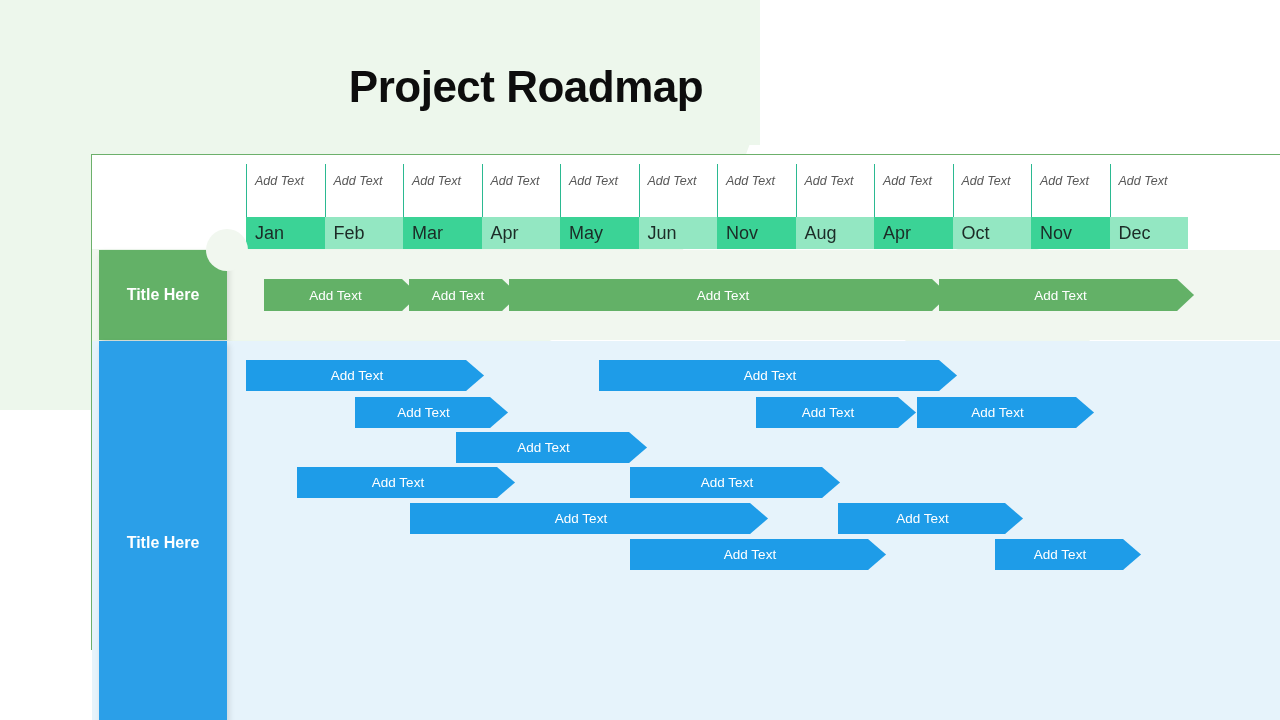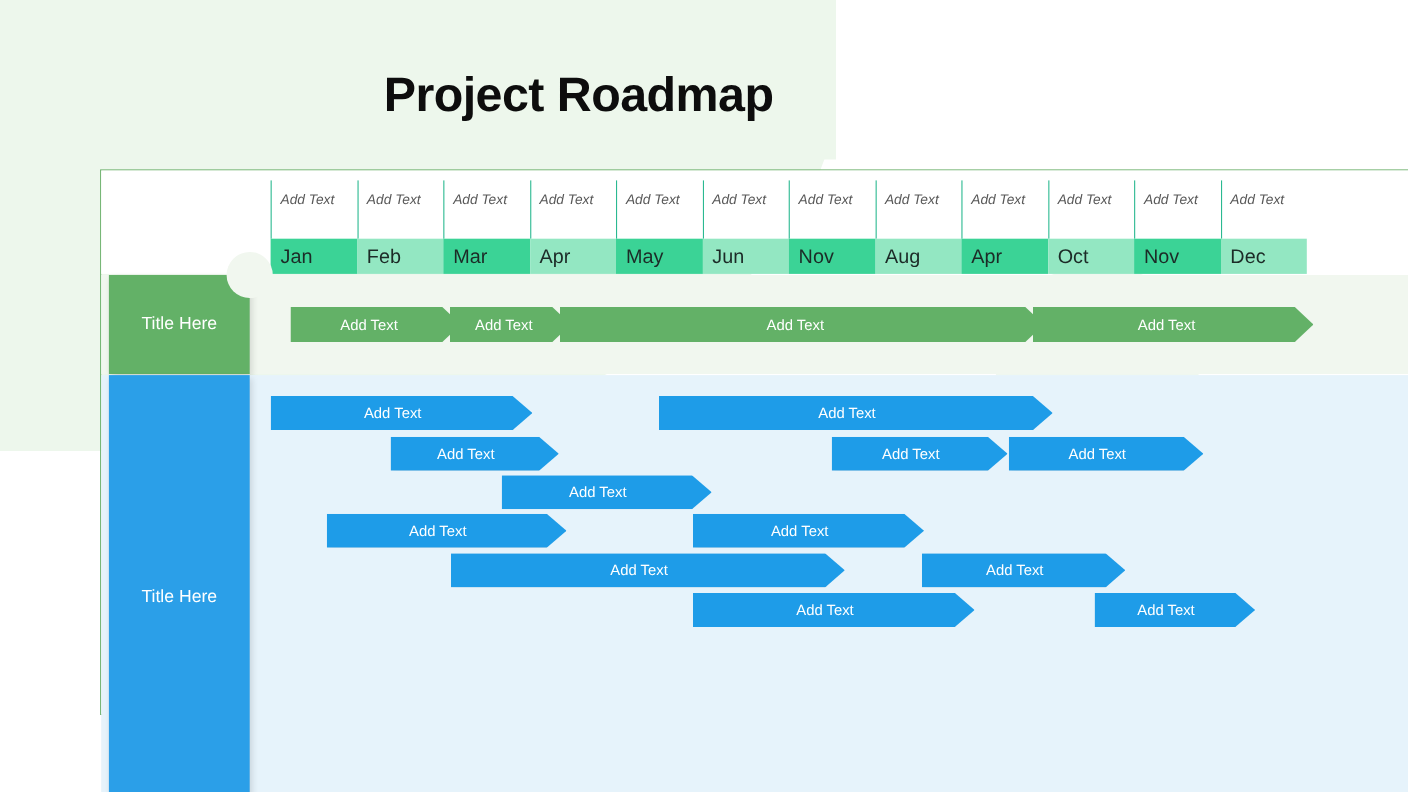--- a/index.html
+++ b/index.html
@@ -49,21 +49,21 @@
     position:absolute;left:0;top:62px;width:78.5px;height:32px;
     font-size:18px;color:#1c2b27;line-height:32px;padding-left:9px;
     box-sizing:border-box;
   }
   .mh-dark{background:#3bd396;}
   .mh-light{background:#93e7c2;}
 
   
   #phase-row{position:absolute;left:0;top:95px;width:100%;height:90px;background:#f1f7ef;}
   .side-label{
-    position:absolute;font-weight:normal;color:#ffffff;
+    position:absolute;font-weight:bold;color:#ffffff;
     display:flex;align-items:center;justify-content:center;text-align:center;
   }
   #phase-label{
     left:7px;top:0px;width:128px;height:90px;background:#63b167;font-size:16px;
     box-shadow:2px 3px 6px rgba(0,0,0,.13);
   }
   .notch{position:absolute;width:42px;height:42px;background:#ffffff;border-radius:50%;}
   #phase-notch{right:-21px;top:-21px;background:#f1f7ef;}
 
   .chev{

